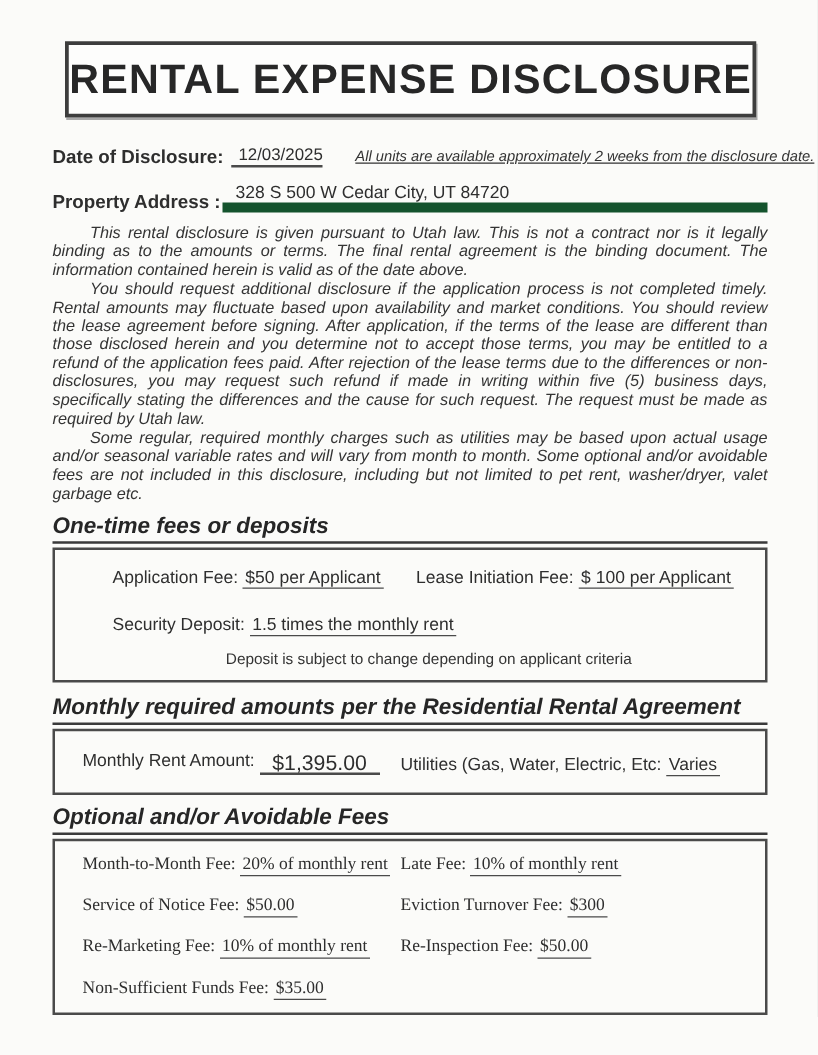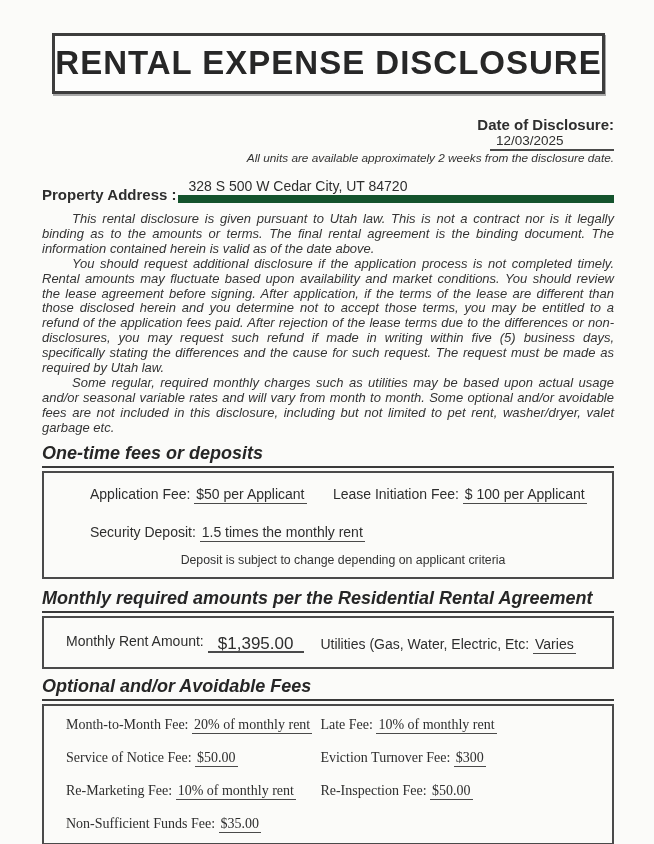--- a/index.html
+++ b/index.html
@@ -25,31 +25,31 @@
   .title {
     font-weight:bold;
     font-size:33px;
     line-height:38px;
     letter-spacing:1px;
     color:#272727;
   }
   
   .content { margin:0 40px 0 42px; }
   .field-row { display:flex; align-items:flex-end; }
-  .field-row.date { margin-top:22px;flex-direction:column; }
+  .field-row.date { margin-top:22px; }
   .field-row.address { margin-top:11px; }
   .f-label { font-weight:bold; font-size:15px; white-space:nowrap; }
   .date-fill {
     width:118px; border-bottom:2px solid #4a4a4a;
     margin-left:6px; font-size:13.5px; padding:0 0 1px 6px;
     white-space:nowrap;
   }
   .avail-note {
     font-style:italic; font-size:11.8px; color:#333;
-    margin-left:26px; padding-bottom:2px; white-space:nowrap;
+    margin-left:26px; padding-bottom:2px; white-space:nowrap;text-decoration:underline;
   }
   .addr-fill {
     flex:1; border-bottom:8px solid #14532d;
     margin-left:2px; font-size:14px; padding:0 0 1px 10px;
     white-space:nowrap;
   }
   
   .paragraphs {
     margin-top:9px;
     font-style:italic;

